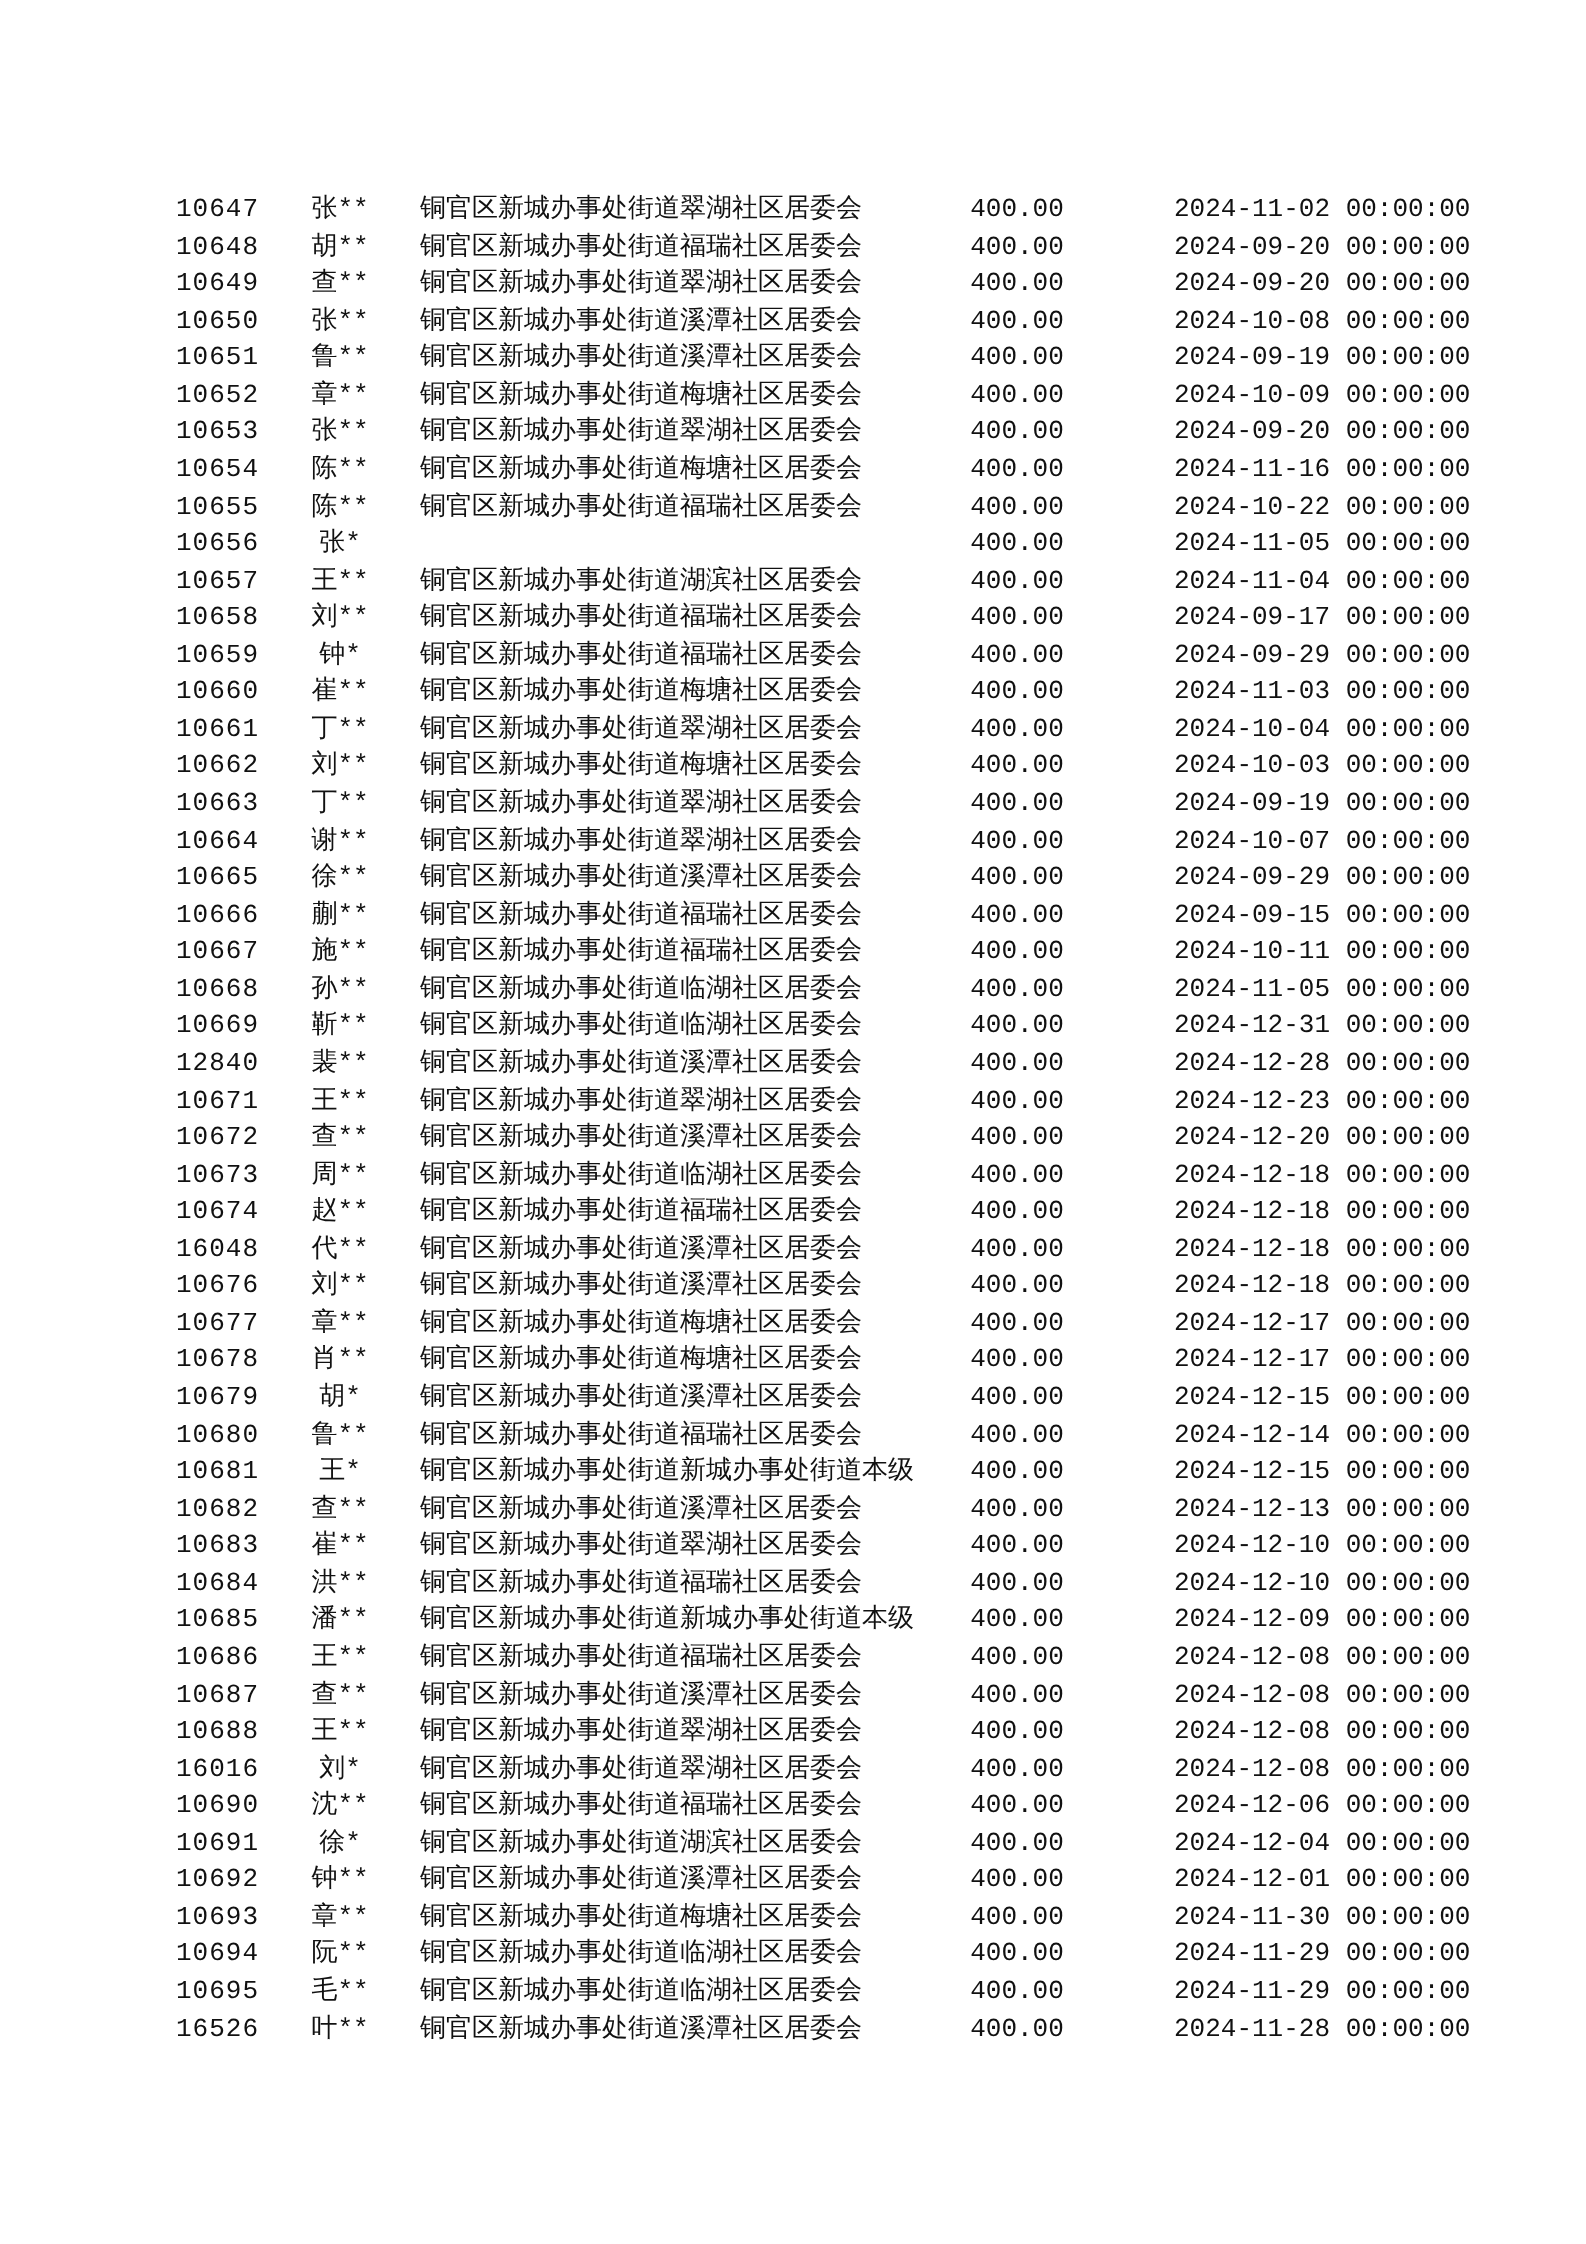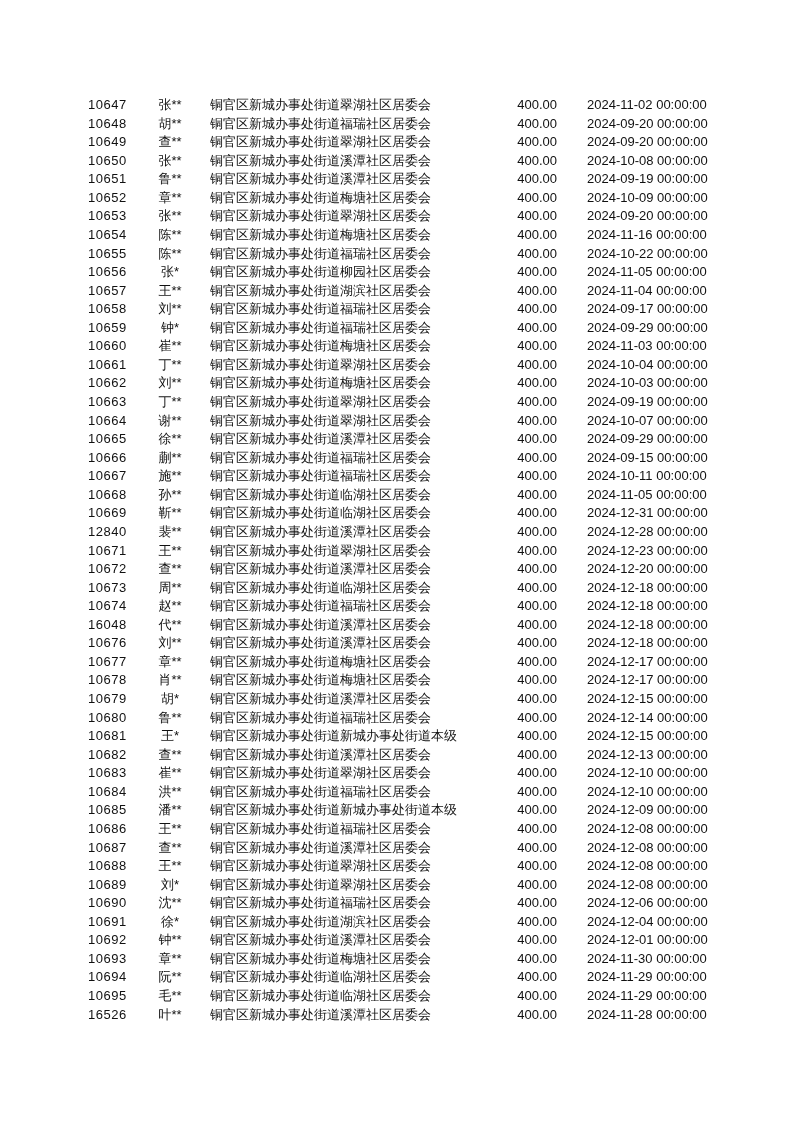--- a/index.html
+++ b/index.html
@@ -7,21 +7,21 @@
     padding: 0;
     background: #e8e8e8;
   }
   .page {
     position: relative;
     width: 793px;
     height: 1122px;
     margin: 0 auto;
     background: #ffffff;
     overflow: hidden;
-    font-family: Liberation Sans, sans-serif;
+    font-family: Liberation Mono, monospace;
     color: #111111;
   }
   .records {
     position: absolute;
     top: 96px;
     left: 0;
     width: 100%;
   }
   .row {
     position: relative;
@@ -43,23 +43,23 @@
   }
   .cell-name {
     left: 138px;
     width: 64px;
     text-align: center;
   }
   .cell-org {
     left: 210px;
   }
   .cell-amount {
-    left: 490px;
+    left: 475px;
     width: 67px;
-    text-align: right;
+    text-align: center;
   }
   .cell-date {
     left: 587px;
     text-align: right;
   }
 </style>
 </head>
 <body>
 
 <div class="page">
@@ -132,21 +132,20 @@
     <span class="cell cell-id">10655</span>
     <span class="cell cell-name">陈**</span>
     <span class="cell cell-org">铜官区新城办事处街道福瑞社区居委会</span>
     <span class="cell cell-amount">400.00</span>
     <span class="cell cell-date">2024-10-22 00:00:00</span>
   </div>
 
   <div class="row">
     <span class="cell cell-id">10656</span>
     <span class="cell cell-name">张*</span>
-    <span class="cell cell-org">铜官区新城办事处街道柳园社区居委会</span>
     <span class="cell cell-amount">400.00</span>
     <span class="cell cell-date">2024-11-05 00:00:00</span>
   </div>
 
   <div class="row">
     <span class="cell cell-id">10657</span>
     <span class="cell cell-name">王**</span>
     <span class="cell cell-org">铜官区新城办事处街道湖滨社区居委会</span>
     <span class="cell cell-amount">400.00</span>
     <span class="cell cell-date">2024-11-04 00:00:00</span>
@@ -394,21 +393,21 @@
 
   <div class="row">
     <span class="cell cell-id">10688</span>
     <span class="cell cell-name">王**</span>
     <span class="cell cell-org">铜官区新城办事处街道翠湖社区居委会</span>
     <span class="cell cell-amount">400.00</span>
     <span class="cell cell-date">2024-12-08 00:00:00</span>
   </div>
 
   <div class="row">
-    <span class="cell cell-id">10689</span>
+    <span class="cell cell-id">16016</span>
     <span class="cell cell-name">刘*</span>
     <span class="cell cell-org">铜官区新城办事处街道翠湖社区居委会</span>
     <span class="cell cell-amount">400.00</span>
     <span class="cell cell-date">2024-12-08 00:00:00</span>
   </div>
 
   <div class="row">
     <span class="cell cell-id">10690</span>
     <span class="cell cell-name">沈**</span>
     <span class="cell cell-org">铜官区新城办事处街道福瑞社区居委会</span>

